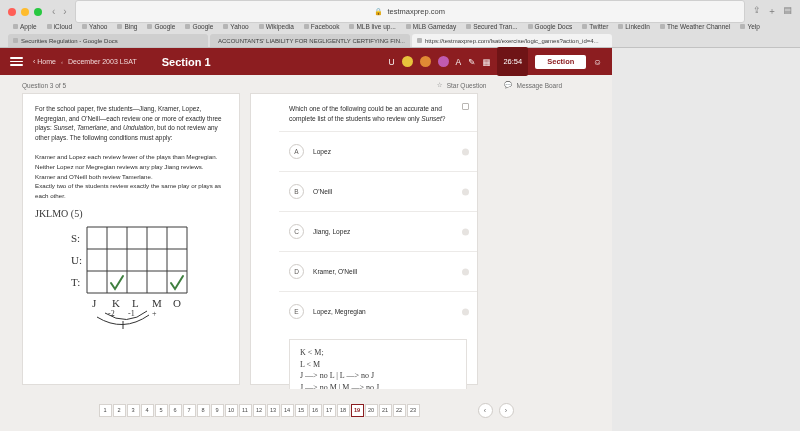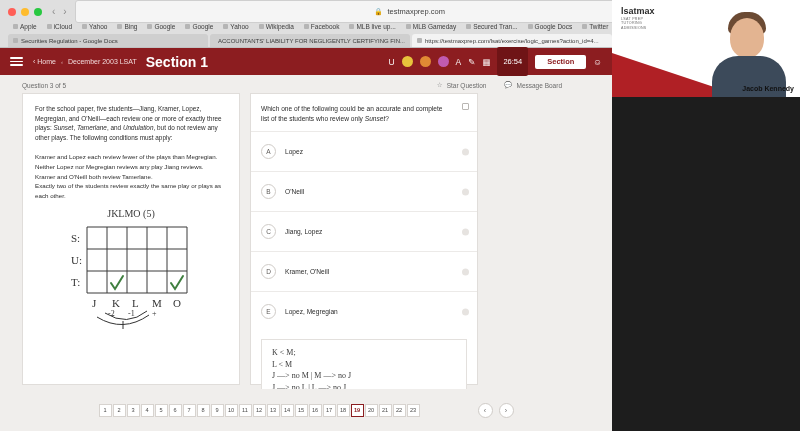--- a/index.html
+++ b/index.html
@@ -34,43 +34,43 @@
   .tab.active { background:#f3f3f3; }
 
   
   .app { position:absolute; left:0; top:48px; width:612px; height:383px; background:#f0eeec; }
 
   .topbar { height:27px; background:#8c1d20; display:flex; align-items:center; padding:0 10px; color:#fff; }
   .hamburger { display:flex; flex-direction:column; justify-content:center; gap:2px; width:13px; margin-right:10px; }
   .hamburger span { display:block; height:1.6px; background:#fff; border-radius:1px; }
   .crumbs { display:flex; align-items:center; gap:5px; font-size:7px; color:#f0d9da; }
   .crumbs .sep { opacity:.7; font-size:6px; }
-  .crumbs .sec { color:#fff; font-weight:bold; font-size:14px; margin-left:4px;text-align:right; }
+  .crumbs .sec { color:#fff; font-weight:bold; font-size:11px; margin-left:20px;text-align:right; }
   .topspacer { flex:1; }
   .tool-icons { display:flex; align-items:center; gap:7px; }
   .tool-icons .ti { font-size:8.5px; color:#fff; opacity:.95; }
   .circ { width:11px; height:11px; border-radius:50%; display:inline-block; }
   .circ.y { background:#e8c33c; } .circ.o { background:#e08a34; } .circ.p { background:#c05bb0; }
   .timer { background:#6f1416; color:#fff; font-size:7.5px; border-radius:2px; padding:10px 6px; }
   .reviewbtn { background:#ffffff; color:#8c1d20; font-size:7.5px; border-radius:2px; padding:2.5px 12px; font-weight:bold; }
 
   .qheader { display:flex; align-items:center; padding:6px 22px 4px 22px; font-size:6.5px; color:#6b6b6b; }
 
   .content { display:flex; gap:10px; padding:0 22px; height:292px; }
-  .panel { background:#fff; border:1px solid #e0ddda; }
+  .panel { background:#fff; border:1px solid #e0ddda;padding-left:28px; }
   .left { width:218px; padding:10px 12px; position:relative; }
   .right { width:228px; position:relative; }
 
   .stem { font-size:6.4px; line-height:1.5; color:#2c2c2c; }
   .stem i { font-style:italic; }
   .cond { font-size:6.2px; line-height:1.55; color:#2c2c2c; margin-top:10px; }
 
   
   .diagram { margin-top:8px; position:relative; height:120px; }
-  .dtitle { text-align:center; font-size:10px; color:#3a3a3a; font-family:"Liberation Serif", serif; }
+  .dtitle { text-align:left; font-size:10px; color:#3a3a3a; font-family:"Liberation Serif", serif; }
 
   
   .qtext { padding:10px 26px 8px 10px; font-size:6.6px; line-height:1.45; color:#2c2c2c; }
   .qtext i { font-style:italic; }
   .flag { position:absolute; right:8px; top:9px; width:7px; height:7px; border:1px solid #b9b6b3; border-radius:1px; }
   .choice { display:flex; align-items:center; gap:9px; border-top:1px solid #eceae8; padding:8px 10px; position:relative; height:40px; }
   .choice .ltr { width:15px; height:15px; border:1px solid #cfcbc7; border-radius:50%; display:flex; align-items:center; justify-content:center; font-size:6.5px; color:#5c5956; }
   .choice .txt { font-size:6.6px; color:#2c2c2c; }
   .choice .elim { position:absolute; right:8px; top:50%; transform:translateY(-50%); width:7px; height:7px; border-radius:50%; background:#e6e3e0; }
 
@@ -339,22 +339,22 @@
         </div>
         <div class="choice">
           <span class="ltr">E</span>
           <span class="txt">Lopez, Megregian</span>
           <span class="elim"></span>
         </div>
 
         <div class="notebox">
           <div class="noteline">K &lt; M;</div>
           <div class="noteline">L &lt; M</div>
+          <div class="noteline">J —&gt; no L   |   L —&gt; no J</div>
           <div class="noteline">J —&gt; no M  |  M —&gt; no J</div>
-          <div class="noteline">J —&gt; no L   |   L —&gt; no J</div>
         </div>
       </div>
     </div>
 
     <div class="dotmark"></div>
 
     <div class="footer">
       <div class="pages">
         <span class="pg">1</span>
         <span class="pg">2</span>
@@ -380,29 +380,14 @@
         <span class="pg">22</span>
         <span class="pg">23</span>
       </div>
       <span style="width:58px"></span>
       <span class="navarrow">‹</span>
       <span style="width:6px"></span>
       <span class="navarrow">›</span>
     </div>
   </div>
 
-  <div class="video">
-    <div class="vid-top">
-      <div class="swoosh2"></div>
-      <div class="swoosh"></div>
-      <div class="logo">
-        <span>lsatmax</span>
-        <span class="sub">LSAT PREP<br>TUTORING<br>ADMISSIONS</span>
-      </div>
-      <div class="person-hair"></div>
-      <div class="person-head"></div>
-      <div class="person-body"></div>
-      <div class="vid-name">Jacob Kennedy</div>
-    </div>
-    <div class="vid-main"></div>
-  </div>
 
 </div>
 
 </body></html>

